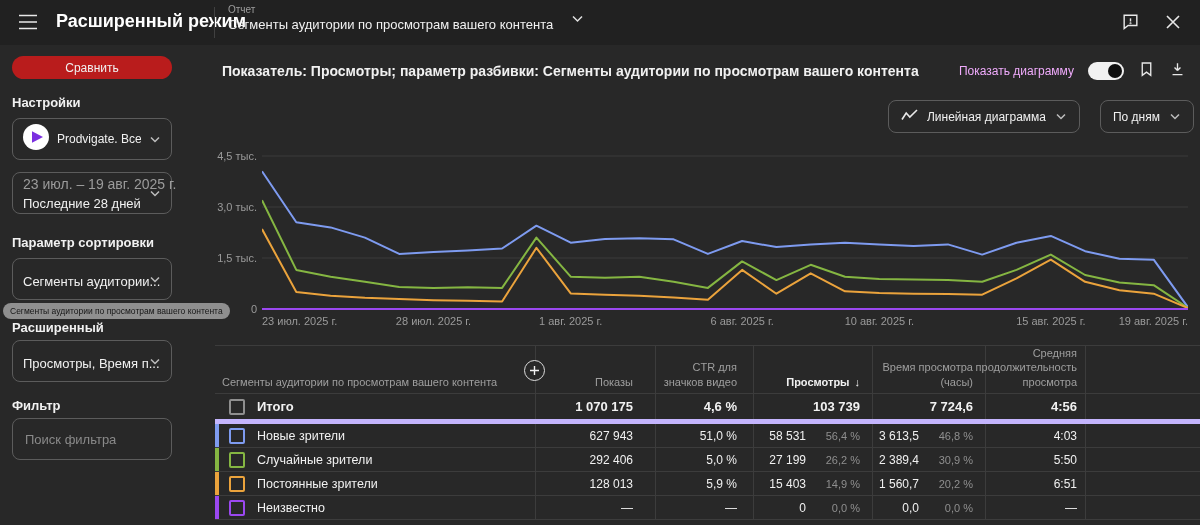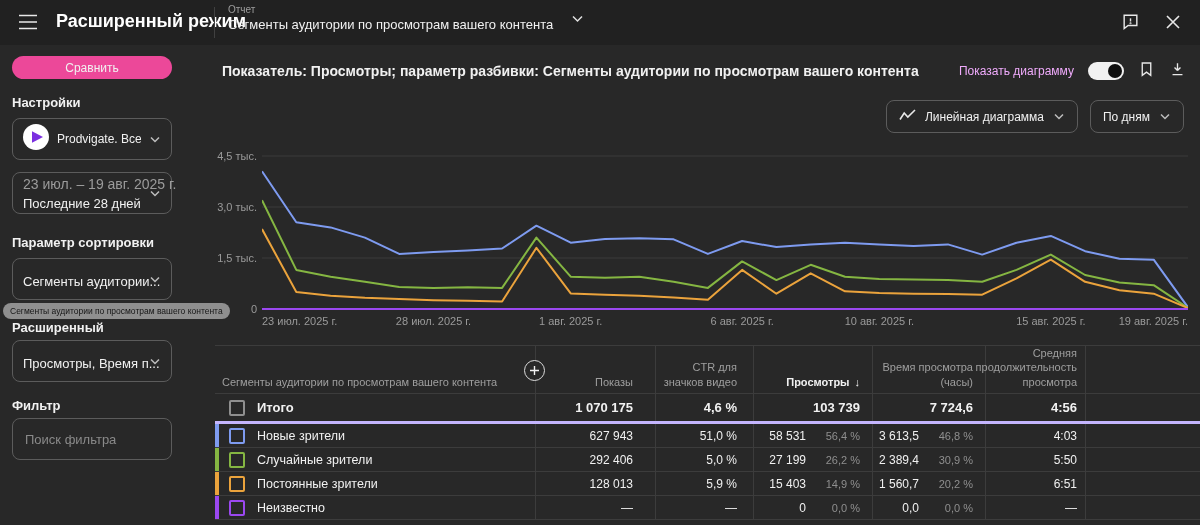--- a/index.html
+++ b/index.html
@@ -12,54 +12,54 @@
   #topbar{position:absolute;top:0;left:0;right:0;height:45px;background:#212121;}
   #hamburger{position:absolute;left:18px;top:13px;cursor:pointer;}
   #app-title{position:absolute;left:56px;top:11px;font-size:18px;font-weight:bold;color:#fff;white-space:nowrap;}
   #topbar-divider{position:absolute;left:214px;top:7px;width:1px;height:31px;background:#404040;}
   #report-select{position:absolute;left:228px;top:4px;display:flex;align-items:center;gap:18px;cursor:pointer;}
   #report-label{font-size:10px;color:#9c9c9c;margin-bottom:2px;}
   #report-value{font-size:13px;color:#f1f1f1;}
   #topbar-icons{position:absolute;right:18px;top:12px;display:flex;gap:24px;align-items:center;}
   
   .side-heading{position:absolute;left:12px;font-size:13px;font-weight:bold;color:#f1f1f1;}
-  #compare-btn{position:absolute;left:12px;top:56px;width:160px;height:23px;background:#ec4899;
+  #compare-btn{position:absolute;left:12px;top:56px;width:160px;height:23px;background:#b91c1c;
     border-radius:12px;display:flex;align-items:center;justify-content:center;font-size:12px;color:#f1f1f1;cursor:pointer;}
   .dd{position:absolute;left:12px;width:160px;height:42px;border:1px solid #5c5c5c;border-radius:8px;
     box-sizing:border-box;display:flex;align-items:center;padding:0 10px;gap:8px;cursor:pointer;background:transparent;}
   .dd .grow{flex:1;min-width:0;}
   .dd-label{font-size:12px;color:#f1f1f1;white-space:nowrap;overflow:hidden;}
   .dd-caption{font-size:14px;color:#9b9b9b;white-space:nowrap;}
   .dd-value{font-size:13px;color:#f1f1f1;white-space:nowrap;margin-top:4px;}
   #sort-tooltip{position:absolute;left:3px;top:303px;background:#8f8f8f;color:#161616;font-size:8.5px;
     padding:3px 7px;border-radius:8px;white-space:nowrap;z-index:6;}
   #filter-input{position:absolute;left:12px;top:418px;width:160px;height:42px;box-sizing:border-box;
     background:transparent;border:1px solid #5c5c5c;border-radius:8px;color:#f1f1f1;padding:0 12px;font-size:13px;outline:none;}
   #filter-input::placeholder{color:#8a8a8a;}
   
   #main-title{position:absolute;left:222px;top:63px;font-size:14px;font-weight:bold;color:#f1f1f1;white-space:nowrap;}
   #chart-controls{position:absolute;right:14px;top:60px;display:flex;align-items:center;gap:14px;}
   #show-chart-label{font-size:12px;color:#f0abfc;}
   #chart-toggle{width:36px;height:18px;background:#f1f1f1;border-radius:9px;position:relative;cursor:pointer;}
   #chart-toggle .knob{position:absolute;right:2px;top:2px;width:14px;height:14px;border-radius:50%;background:#0f0f0f;}
-  #pill-row{position:absolute;top:100px;right:16px;display:flex;gap:12px;}
+  #pill-row{position:absolute;top:100px;right:6px;display:flex;gap:20px;}
   .pill{height:33px;border:1px solid #5c5c5c;border-radius:8px;display:flex;align-items:center;
     padding:0 12px;gap:9px;font-size:12px;color:#f1f1f1;box-sizing:border-box;cursor:pointer;}
   
   #chart{position:absolute;left:215px;top:154px;width:985px;height:182px;}
   #y-labels{position:absolute;left:0;top:0;width:42px;height:162px;}
   .y-tick{position:absolute;right:0;font-size:11px;color:#9a9a9a;white-space:nowrap;}
   #chart-svg{position:absolute;left:47px;top:0;}
   #x-labels{position:absolute;left:0;top:161px;right:0;height:16px;}
   .x-tick{position:absolute;top:0;font-size:11px;color:#9a9a9a;white-space:nowrap;}
   
   #table{position:absolute;left:215px;top:345px;right:0;bottom:0;}
   .trow{display:grid;grid-template-columns:320px 120px 98px 119px 113px 100px 115px;box-sizing:border-box;}
   .thead{height:49px;border-top:1px solid #3c3c3c;border-bottom:1px solid #3c3c3c;position:relative;}
-  .totals-row{height:30px;border-bottom:3px solid #c4b5fd;}
+  .totals-row{height:30px;border-bottom:5px solid #c4b5fd;}
   .drow{height:24px;border-bottom:1px solid #3c3c3c;position:relative;}
   .cell{display:flex;align-items:center;min-width:0;box-sizing:border-box;}
   .vb{border-left:1px solid #3c3c3c;}
   .hc{align-items:flex-end;justify-content:flex-end;padding-bottom:9px;font-size:11px;color:#9f9f9f;
     text-align:right;line-height:1.3;white-space:normal;}
   .hc.first{justify-content:flex-start;text-align:left;padding-left:7px;}
   .hc.sorted{color:#f1f1f1;font-weight:bold;}
   .num{justify-content:flex-end;font-size:12px;color:#f1f1f1;white-space:nowrap;}
   .totals-row .num,.totals-row .label-text{font-weight:bold;font-size:13px;}
   .pr22{padding-right:22px;}.pr16{padding-right:16px;}.pr12{padding-right:12px;}.pr8{padding-right:8px;}

